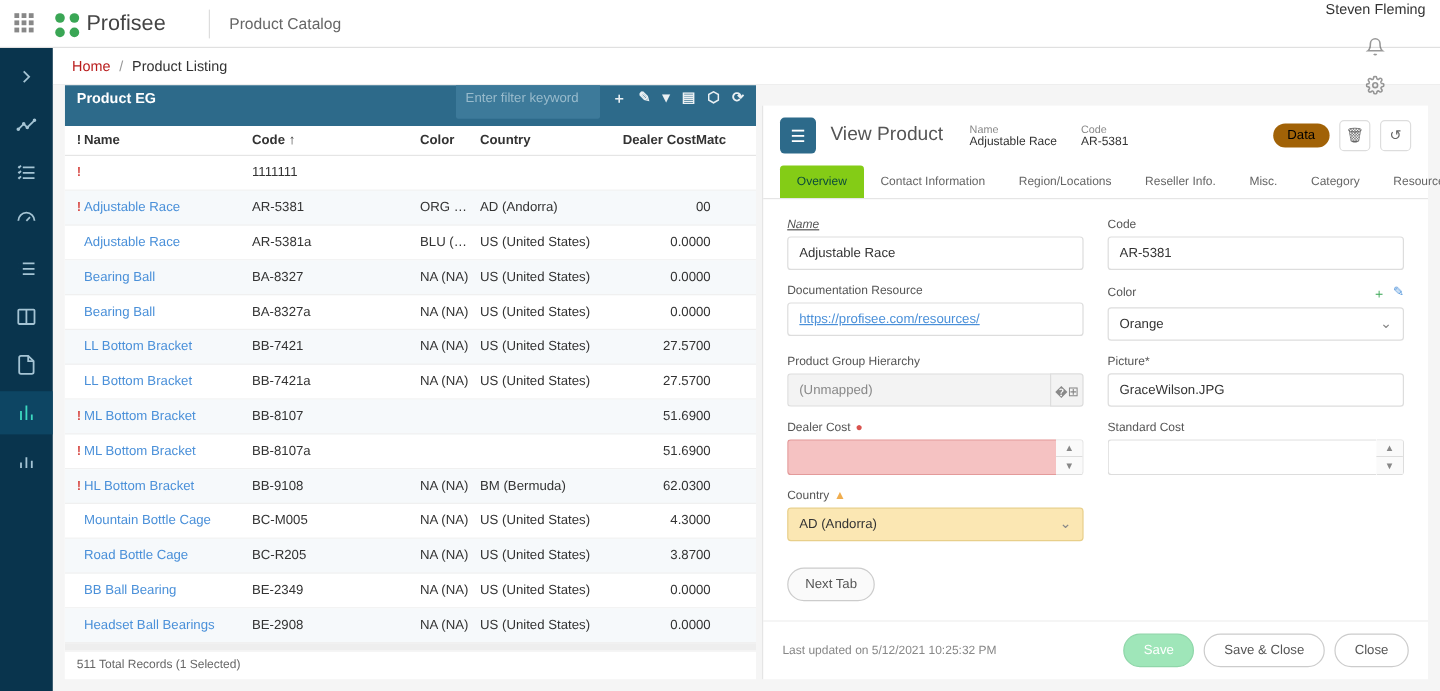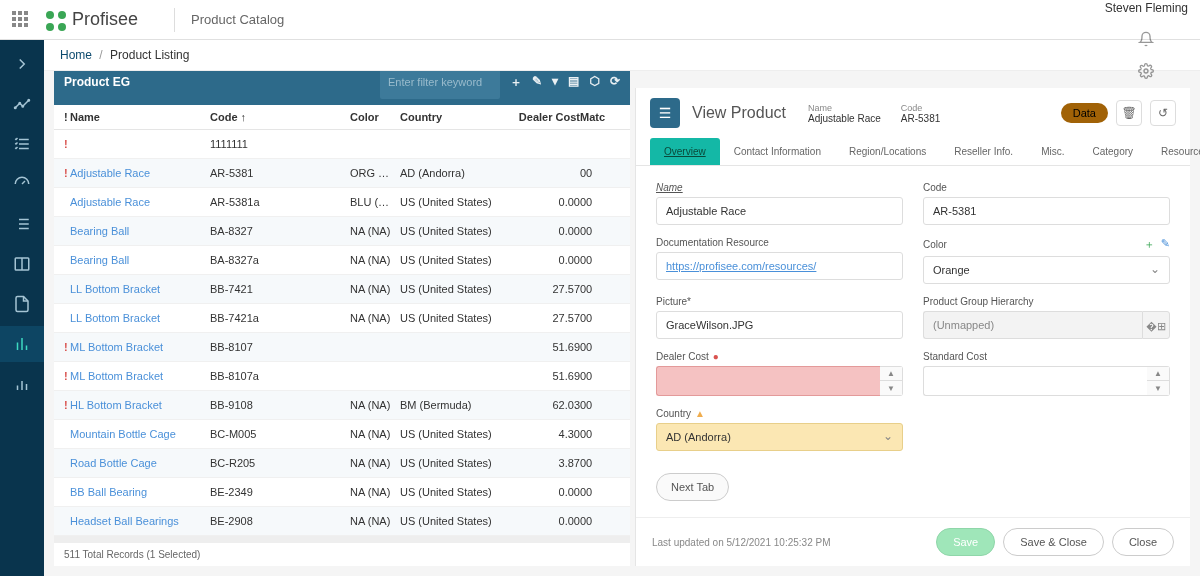--- a/index.html
+++ b/index.html
@@ -23,21 +23,21 @@
 
 
 .main { display:flex; flex:1; overflow:hidden; }
 .sidebar { width:44px; background:#09344d; display:flex; flex-direction:column; align-items:center; padding-top:6px; gap:4px; }
 .sidebar-item { width:44px; height:36px; display:flex; align-items:center; justify-content:center; cursor:pointer; color:#a5c4d4; }
 .sidebar-item.highlight { background:#0d4563; }
 .sidebar svg { width:18px; height:18px; }
 
 .content { flex:1; display:flex; flex-direction:column; overflow:hidden; }
 .breadcrumb { padding:8px 16px; font-size:12px; border-bottom:1px solid #eee; background:#fff; }
-.breadcrumb a { color:#0c4a6e; text-decoration:none; }
+.breadcrumb a { color:#b91c1c; text-decoration:none; }
 .breadcrumb-sep { color:#999; margin:0 4px; }
 
 .workspace { flex:1; display:flex; gap:5px; padding:10px; overflow:hidden; background:#f5f5f5;align-items:flex-end; }
 
 
 .grid-panel { flex:1; display:flex; flex-direction:column; background:#fff; border-radius:4px 4px 0 0; overflow:hidden; min-width:0; }
 .grid-header { background:#2d6a8a; color:#fff; display:flex; align-items:center; padding:6px 10px; font-size:12px; font-weight:600; }
 .grid-header-title { flex:1; }
 .grid-search { background:#3d7a9a; border:none; padding:11px 8px; color:#cde; font-size:11px; width:120px; border-radius:2px; }
 .grid-search::placeholder { color:#9bc; }
@@ -67,21 +67,21 @@
 .detail-title { font-size:16px; color:#555; }
 .detail-meta { display:flex; gap:20px; margin-left:10px; font-size:10px; }
 .detail-meta-item { display:flex; flex-direction:column; }
 .detail-meta-label { color:#888; font-size:9px; }
 .detail-header-actions { margin-left:auto; display:flex; gap:8px; align-items:center; }
 .pill-btn { background:#a16207; border:none; padding:4px 12px; border-radius:12px; font-size:11px; cursor:pointer; }
 .icon-btn { width:26px; height:26px; border:1px solid #ddd; border-radius:4px; background:#fff; display:flex; align-items:center; justify-content:center; cursor:pointer; font-size:12px; color:#666; }
 
 .tabs { display:flex; border-bottom:1px solid #e5e5e5; padding:0 14px; gap:0; align-items:center; }
 .tab { padding:8px 14px; font-size:10px; color:#666; cursor:pointer; white-space:nowrap; }
-.tab.active { background:#14b8a6; border-radius:3px 3px 0 0; color:#0a4a3a;text-decoration:underline; }
+.tab.active { background:#84cc16; border-radius:3px 3px 0 0; color:#0a4a3a; }
 
 .form { padding:16px 20px; overflow-y:auto; flex:1; }
 .form-row { display:flex; gap:20px; margin-bottom:12px; }
 .form-group { flex:1; display:flex; flex-direction:column; gap:4px; }
 .form-label { font-size:10px; color:#555; display:flex; align-items:center; gap:4px; }
 .form-label.ul { text-decoration: underline; font-style:italic; }
 .form-label .err { color:#d9534f; }
 .form-label .warn { color:#f0ad4e; }
 .form-label-actions { margin-left:auto; display:flex; gap:6px; }
 .form-label-actions span { cursor:pointer; font-size:11px; }
@@ -438,29 +438,29 @@
                     <span class="plus-green">＋</span>
                     <span class="edit-blue">✎</span>
                   </span>
                 </div>
                 <div class="select"><input class="input" style="width: 100%;" value="Orange"></div>
               </div>
             </div>
 
             <div class="form-row">
               <div class="form-group">
-                <div class="form-label">Picture*</div>
-                <input class="input" value="GraceWilson.JPG" style="">
-              </div>
-              <div class="form-group">
                 <div class="form-label">Product Group Hierarchy</div>
                 <div class="input-group">
                   <input class="input disabled" readonly="" value="(Unmapped)" style="">
                   <div class="addon">�⊞</div>
                 </div>
+              </div>
+              <div class="form-group">
+                <div class="form-label">Picture*</div>
+                <input class="input" value="GraceWilson.JPG" style="">
               </div>
             </div>
 
             <div class="form-row">
               <div class="form-group">
                 <div class="form-label">
                   <span>Dealer Cost</span> 
                     <span class="err">●</span>
                 </div>
                 <div class="input-stepper">

